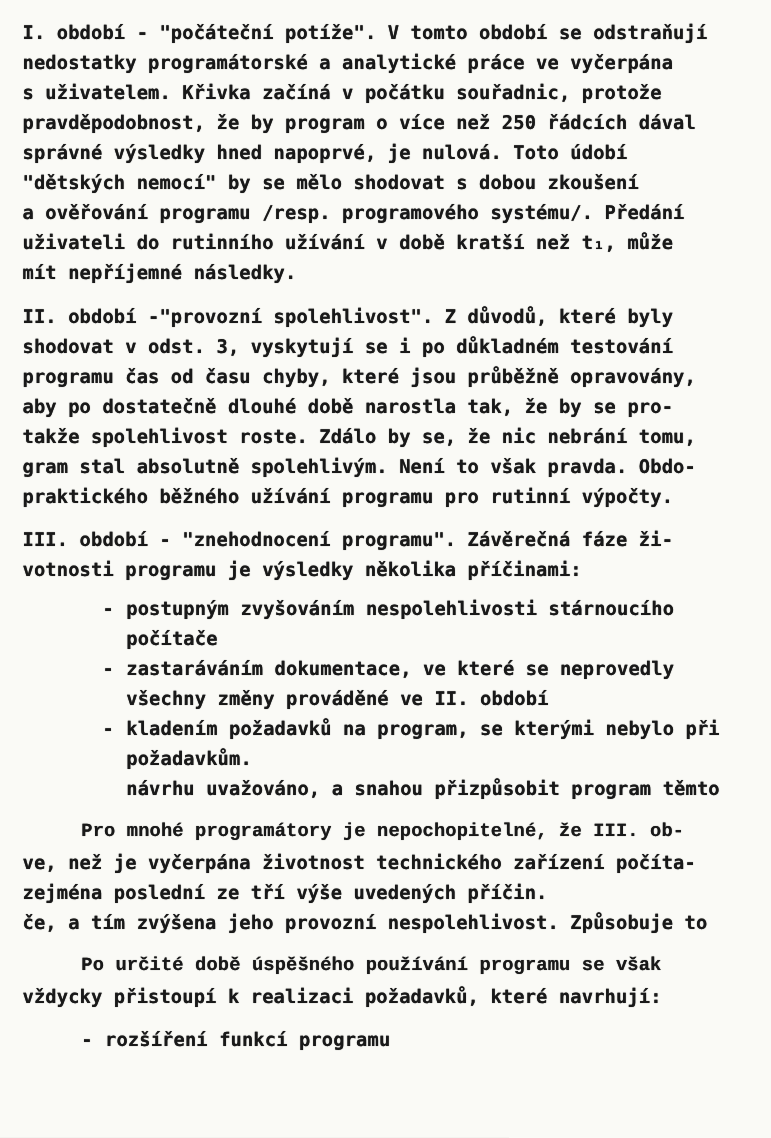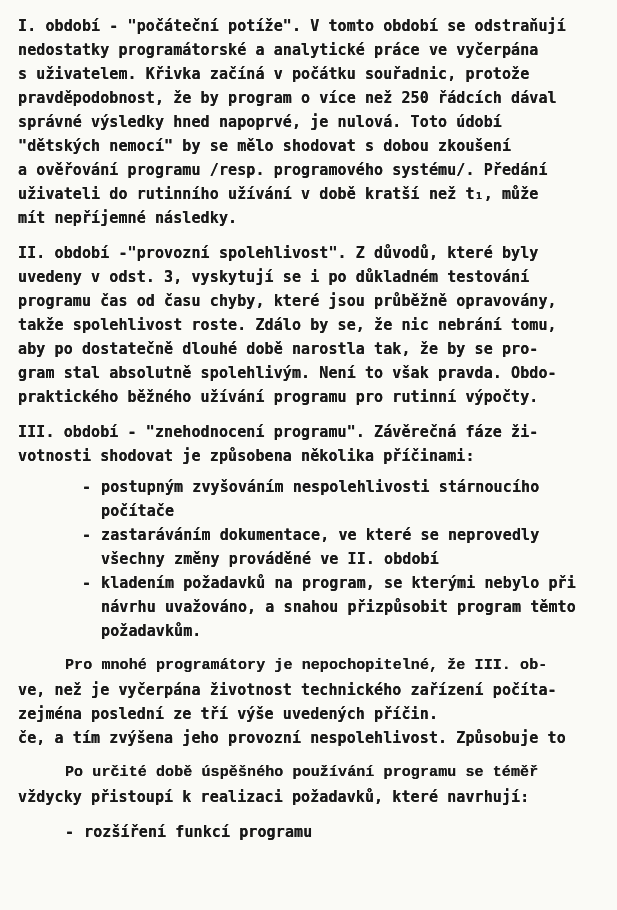--- a/index.html
+++ b/index.html
@@ -54,63 +54,63 @@
       <div class="line">s uživatelem. Křivka začíná v počátku souřadnic, protože</div>
       <div class="line">pravděpodobnost, že by program o více než 250 řádcích dával</div>
       <div class="line">správné výsledky hned napoprvé, je nulová. Toto údobí</div>
       <div class="line">"dětských nemocí" by se mělo shodovat s dobou zkoušení</div>
       <div class="line">a ověřování programu /resp. programového systému/. Předání</div>
       <div class="line">uživateli do rutinního užívání v době kratší než t₁, může</div>
       <div class="line">mít nepříjemné následky.</div>
     </div>
     <div class="section paragraph">
       <div class="line">II. období -"provozní spolehlivost". Z důvodů, které byly</div>
-      <div class="line">uvedeny v odst. 3, vyskytují se i po důkladném testování</div>
+      <div class="line">shodovat v odst. 3, vyskytují se i po důkladném testování</div>
       <div class="line">programu čas od času chyby, které jsou průběžně opravovány,</div>
+      <div class="line">aby po dostatečně dlouhé době narostla tak, že by se pro-</div>
       <div class="line">takže spolehlivost roste. Zdálo by se, že nic nebrání tomu,</div>
-      <div class="line">aby po dostatečně dlouhé době narostla tak, že by se pro-</div>
       <div class="line">gram stal absolutně spolehlivým. Není to však pravda. Obdo-</div>
       <div class="line">praktického běžného užívání programu pro rutinní výpočty.</div>
     </div>
     <div class="section paragraph paragraph-intro">
       <div class="line">III. období - "znehodnocení programu". Závěrečná fáze ži-</div>
-      <div class="line">votnosti shodovat je způsobena několika příčinami:</div>
+      <div class="line">votnosti programu je výsledky několika příčinami:</div>
     </div>
     <div class="section list">
       <div class="list-item">
         <span class="dash">-</span>
         <div class="item-lines">
           <div class="line">postupným zvyšováním nespolehlivosti stárnoucího</div>
           <div class="line">počítače</div>
         </div>
       </div>
       <div class="list-item">
         <span class="dash">-</span>
         <div class="item-lines">
           <div class="line">zastaráváním dokumentace, ve které se neprovedly</div>
           <div class="line">všechny změny prováděné ve II. období</div>
         </div>
       </div>
       <div class="list-item">
         <span class="dash">-</span>
         <div class="item-lines">
           <div class="line">kladením požadavků na program, se kterými nebylo při</div>
+          <div class="line">požadavkům.</div>
           <div class="line">návrhu uvažováno, a snahou přizpůsobit program těmto</div>
-          <div class="line">požadavkům.</div>
         </div>
       </div>
     </div>
     <div class="section paragraph paragraph-indented">
       <div class="line">Pro mnohé programátory je nepochopitelné, že III. ob-</div>
       <div class="line">ve, než je vyčerpána životnost technického zařízení počíta-</div>
       <div class="line">zejména poslední ze tří výše uvedených příčin.</div>
       <div class="line">če, a tím zvýšena jeho provozní nespolehlivost. Způsobuje to</div>
     </div>
     <div class="section paragraph paragraph-indented">
-      <div class="line">Po určité době úspěšného používání programu se téměř</div>
+      <div class="line">Po určité době úspěšného používání programu se však</div>
       <div class="line">vždycky přistoupí k realizaci požadavků, které navrhují:</div>
     </div>
     <div class="section list-narrow">
       <div class="list-item">
         <span class="dash">-</span>
         <div class="item-lines">
           <div class="line">rozšíření funkcí programu</div>
         </div>
       </div>
     </div>

